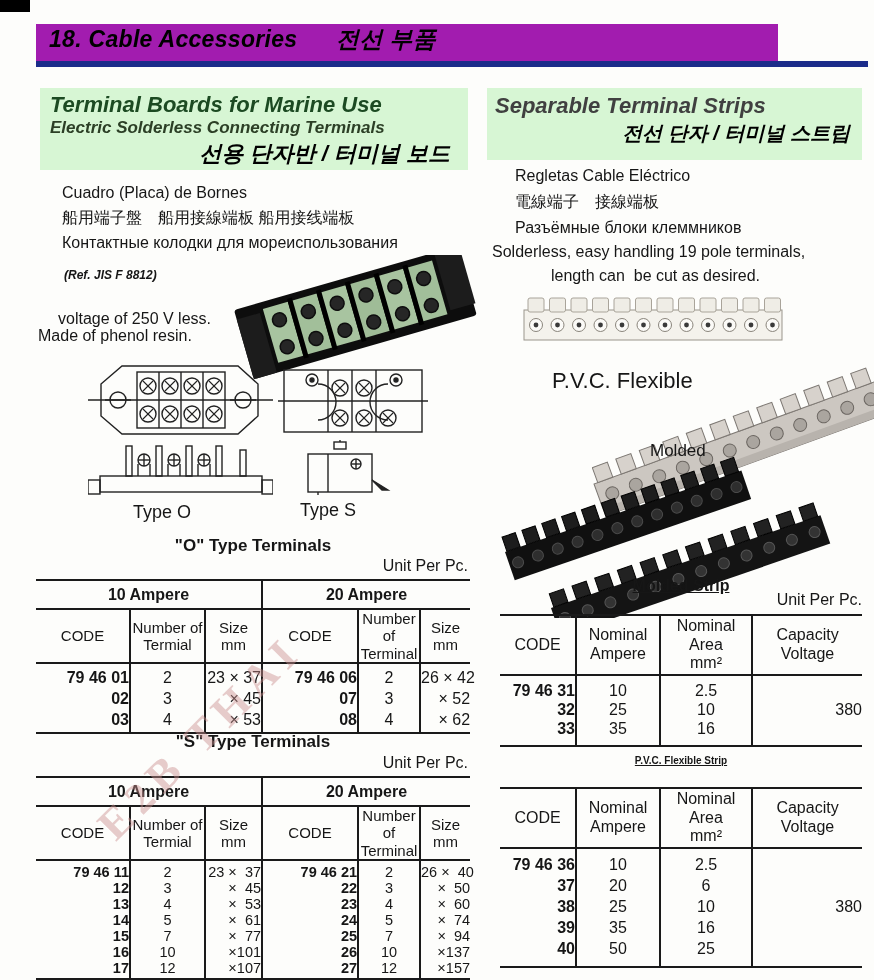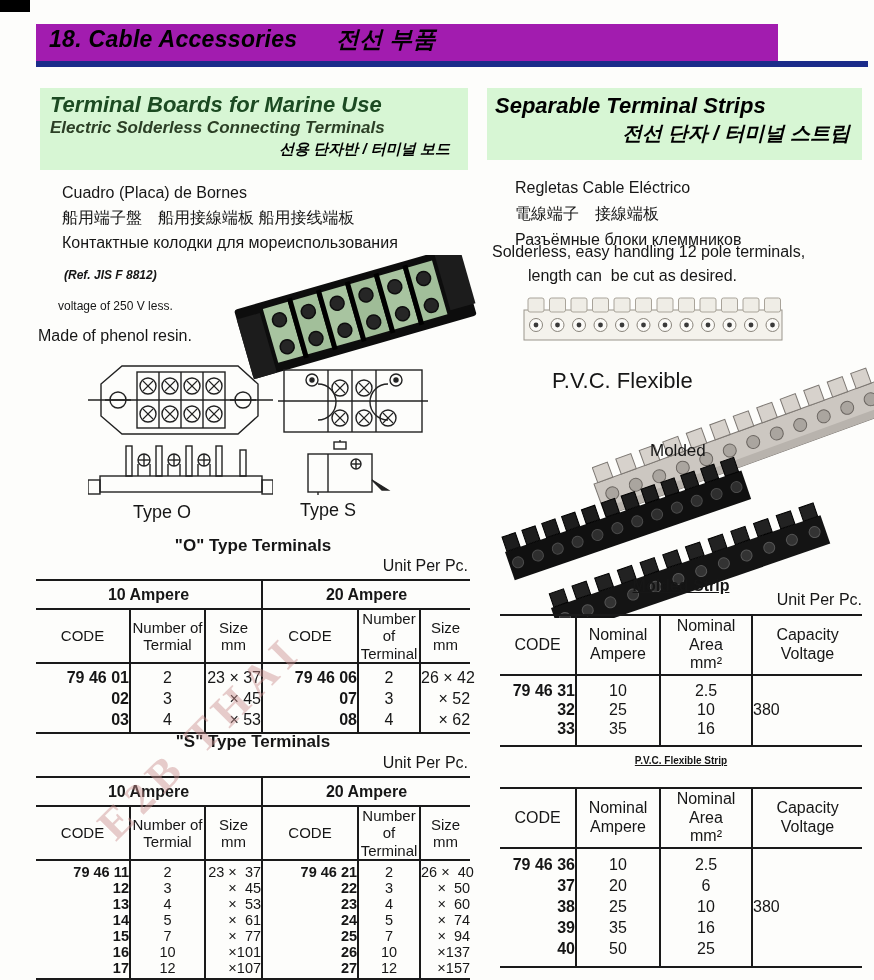--- a/index.html
+++ b/index.html
@@ -11,24 +11,24 @@
   #corner-mark { left: 0; top: 0; width: 30px; height: 12px; background: #000; }
   #header-bar { left: 36px; top: 24px; width: 742px; height: 37px; background: #a21caf; display: flex; }
   #header-title { font-style: italic; font-weight: bold; font-size: 23px; padding-left: 13px; letter-spacing: .3px; color: #000; }
   #header-title .ko { margin-left: 32px; }
   #header-underline { left: 36px; top: 61px; width: 832px; height: 6px; background: #1b2c8a; }
 
   
   #green-left { left: 40px; top: 88px; width: 428px; height: 82px; background: #d7f6d4; padding: 5px 10px 0; }
   .gb1 { font-style: italic; font-weight: bold; font-size: 22px; line-height: 1.12; color: #1c4a22; }
   .gb2 { font-style: italic; font-weight: bold; font-size: 17px; line-height: 1.2; color: #2c3f26; }
-  .gb3 { font-style: italic; font-weight: bold; font-size: 15px; line-height: 1.45; color: #000; text-align: right; padding-right: 8px; }
+  .gb3 { font-style: italic; font-weight: bold; font-size: 22px; line-height: 1.45; color: #000; text-align: right; padding-right: 8px; }
   #alt-left { left: 62px; top: 180px; width: 400px; font-size: 16px; line-height: 25px; }
   #ref-note { left: 64px; top: 268px; font-style: italic; font-weight: bold; font-size: 12px; }
-  #note1 { left: 58px; top: 299px; font-size: 12px; }
+  #note1 { left: 58px; top: 310px; font-size: 16px; }
   #note2 { left: 38px; top: 327px; font-size: 16px; }
   .type-label { font-size: 18px; }
   #type-o-label { left: 133px; top: 502px; text-align: center; }
   #type-s-label { left: 300px; top: 500px; }
 
   .tbl-title { font-weight: bold; font-size: 17px; text-align: center; }
   .unit { font-size: 16px; text-align: right; }
   #o-title { left: 36px; top: 536px; width: 434px; }
   #o-unit  { left: 36px; top: 557px; width: 432px; }
   #s-title { left: 36px; top: 732px; width: 434px; }
@@ -44,38 +44,38 @@
   .vl { border-left: 2px solid #1a1a1a; }
   .ln   { line-height: 21px; font-size: 16px; }
   .s-ln { line-height: 16px; font-size: 14.5px; }
   .code  { text-align: right; padding-right: 7px; font-weight: bold; }
   .cnum  { text-align: center; }
   .csize { text-align: right; padding-right: 9px; }
   .csize div { white-space: pre; }
 
   
   #green-right { left: 487px; top: 88px; width: 375px; height: 72px; background: #d7f6d4; padding: 4px 8px 0; }
-  .gbr1 { font-style: italic; font-weight: bold; font-size: 22px; line-height: 1.25; color: #000000; }
+  .gbr1 { font-style: italic; font-weight: bold; font-size: 22px; line-height: 1.25; color: #404040; }
   .gbr2 { font-style: italic; font-weight: bold; font-size: 20px; line-height: 1.35; color: #000; text-align: right; padding-right: 4px; }
-  #alt-right { left: 515px; top: 175px; width: 345px; font-size: 16px; line-height: 26px; }
+  #alt-right { left: 515px; top: 163px; width: 345px; font-size: 16px; line-height: 26px; }
   #desc1 { left: 492px; top: 243px; font-size: 16px; }
-  #desc2 { left: 528px; top: 267px; font-size: 16px; white-space: pre; }
+  #desc2 { left: 551px; top: 267px; font-size: 16px; white-space: pre; }
   #pvc-label { left: 552px; top: 368px; font-size: 22px; text-align: center; }
   #molded-label { left: 650px; top: 441px; font-size: 17px; z-index: 3; }
 
   #molded-title { left: 500px; top: 577px; width: 362px; text-align: center; font-weight: bold; font-size: 16px; }
   #molded-title span, #pvc-title span { text-decoration: underline; }
   #molded-unit { left: 640px; top: 591px; width: 222px; text-align: right; font-size: 16px; }
   #molded-table { left: 500px; top: 614px; }
   #pvc-title { left: 500px; top: 755px; width: 362px; text-align: center; font-weight: bold; font-size: 10px; }
   #pvc-table { left: 500px; top: 787px; }
   .rt { width: 362px; }
   .rt th { border-top: 2px solid #1a1a1a; border-bottom: 2px solid #1a1a1a; font-weight: normal; font-size: 16px; white-space: pre-wrap; vertical-align: middle; height: 60px; line-height: 1.18; text-align: center; }
   .rt td { border-bottom: 2px solid #1a1a1a; vertical-align: top; padding: 5px 0 7px; }
-  .rt .mid { vertical-align: middle; text-align: left; font-size: 16px; }
+  .rt .mid { vertical-align: middle; text-align: right; font-size: 16px; }
   .r-ln  { line-height: 19px; font-size: 16px; }
   .rp-ln { line-height: 21px; font-size: 16px; }
 
   
   #watermark { left: 15px; top: 712px; width: 370px; text-align: center; transform: rotate(-45deg); font-family: "Liberation Serif", serif; font-size: 44px; font-weight: bold; color: rgba(201,143,143,.45); letter-spacing: 8px; z-index: 5; pointer-events: none; }
 
   svg { display: block; }
 </style>
 </head>
 <body>
@@ -418,21 +418,21 @@
 <div class="abs" id="green-right">
   <div class="gbr1">Separable Terminal Strips</div>
   <div class="gbr2">전선 단자 / 터미널 스트립</div>
 </div>
 
 <div class="abs" id="alt-right">
   <div>Regletas Cable Eléctrico</div>
   <div>電線端子　接線端板</div>
   <div>Разъёмные блоки клеммников</div>
 </div>
-<div class="abs" id="desc1">Solderless, easy handling 12 pole terminals,</div>
+<div class="abs" id="desc1">Solderless, easy handling 19 pole terminals,</div>
 <div class="abs" id="desc2">length can  be cut as desired.</div>
 
 <svg class="abs" style="left:520px;top:288px;" width="270" height="66" viewBox="0 0 270 66">
   <rect x="4" y="22" width="258" height="30" fill="#f4f2ec" stroke="#9a958c"></rect>
   <g>
     <rect x="8" y="10" width="16" height="14" rx="2" fill="#efede6" stroke="#a9a49a"></rect>
       <rect x="29.5" y="10" width="16" height="14" rx="2" fill="#efede6" stroke="#a9a49a"></rect>
       <rect x="51" y="10" width="16" height="14" rx="2" fill="#efede6" stroke="#a9a49a"></rect>
       <rect x="72.5" y="10" width="16" height="14" rx="2" fill="#efede6" stroke="#a9a49a"></rect>
       <rect x="94" y="10" width="16" height="14" rx="2" fill="#efede6" stroke="#a9a49a"></rect>

